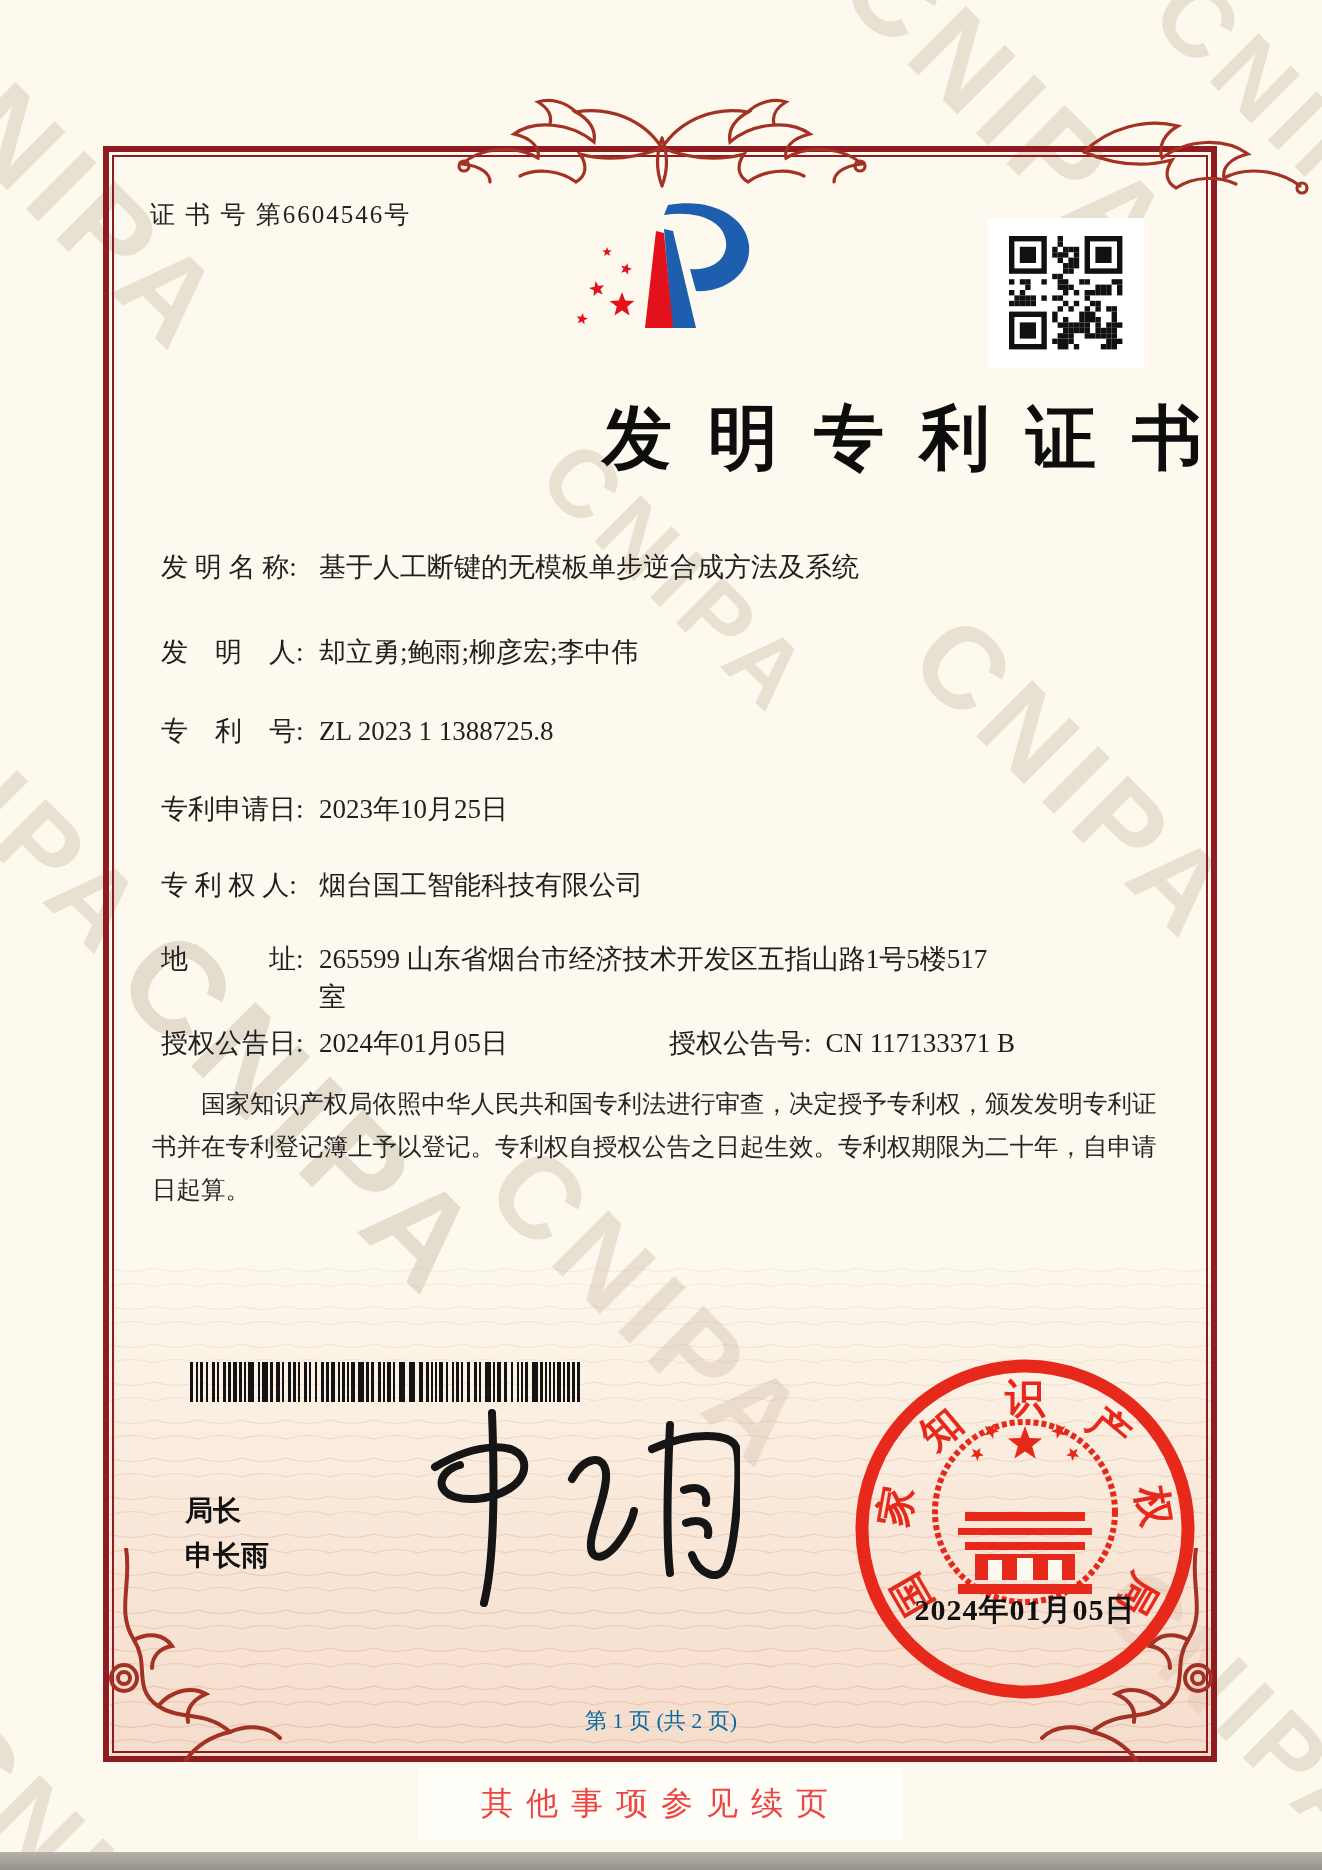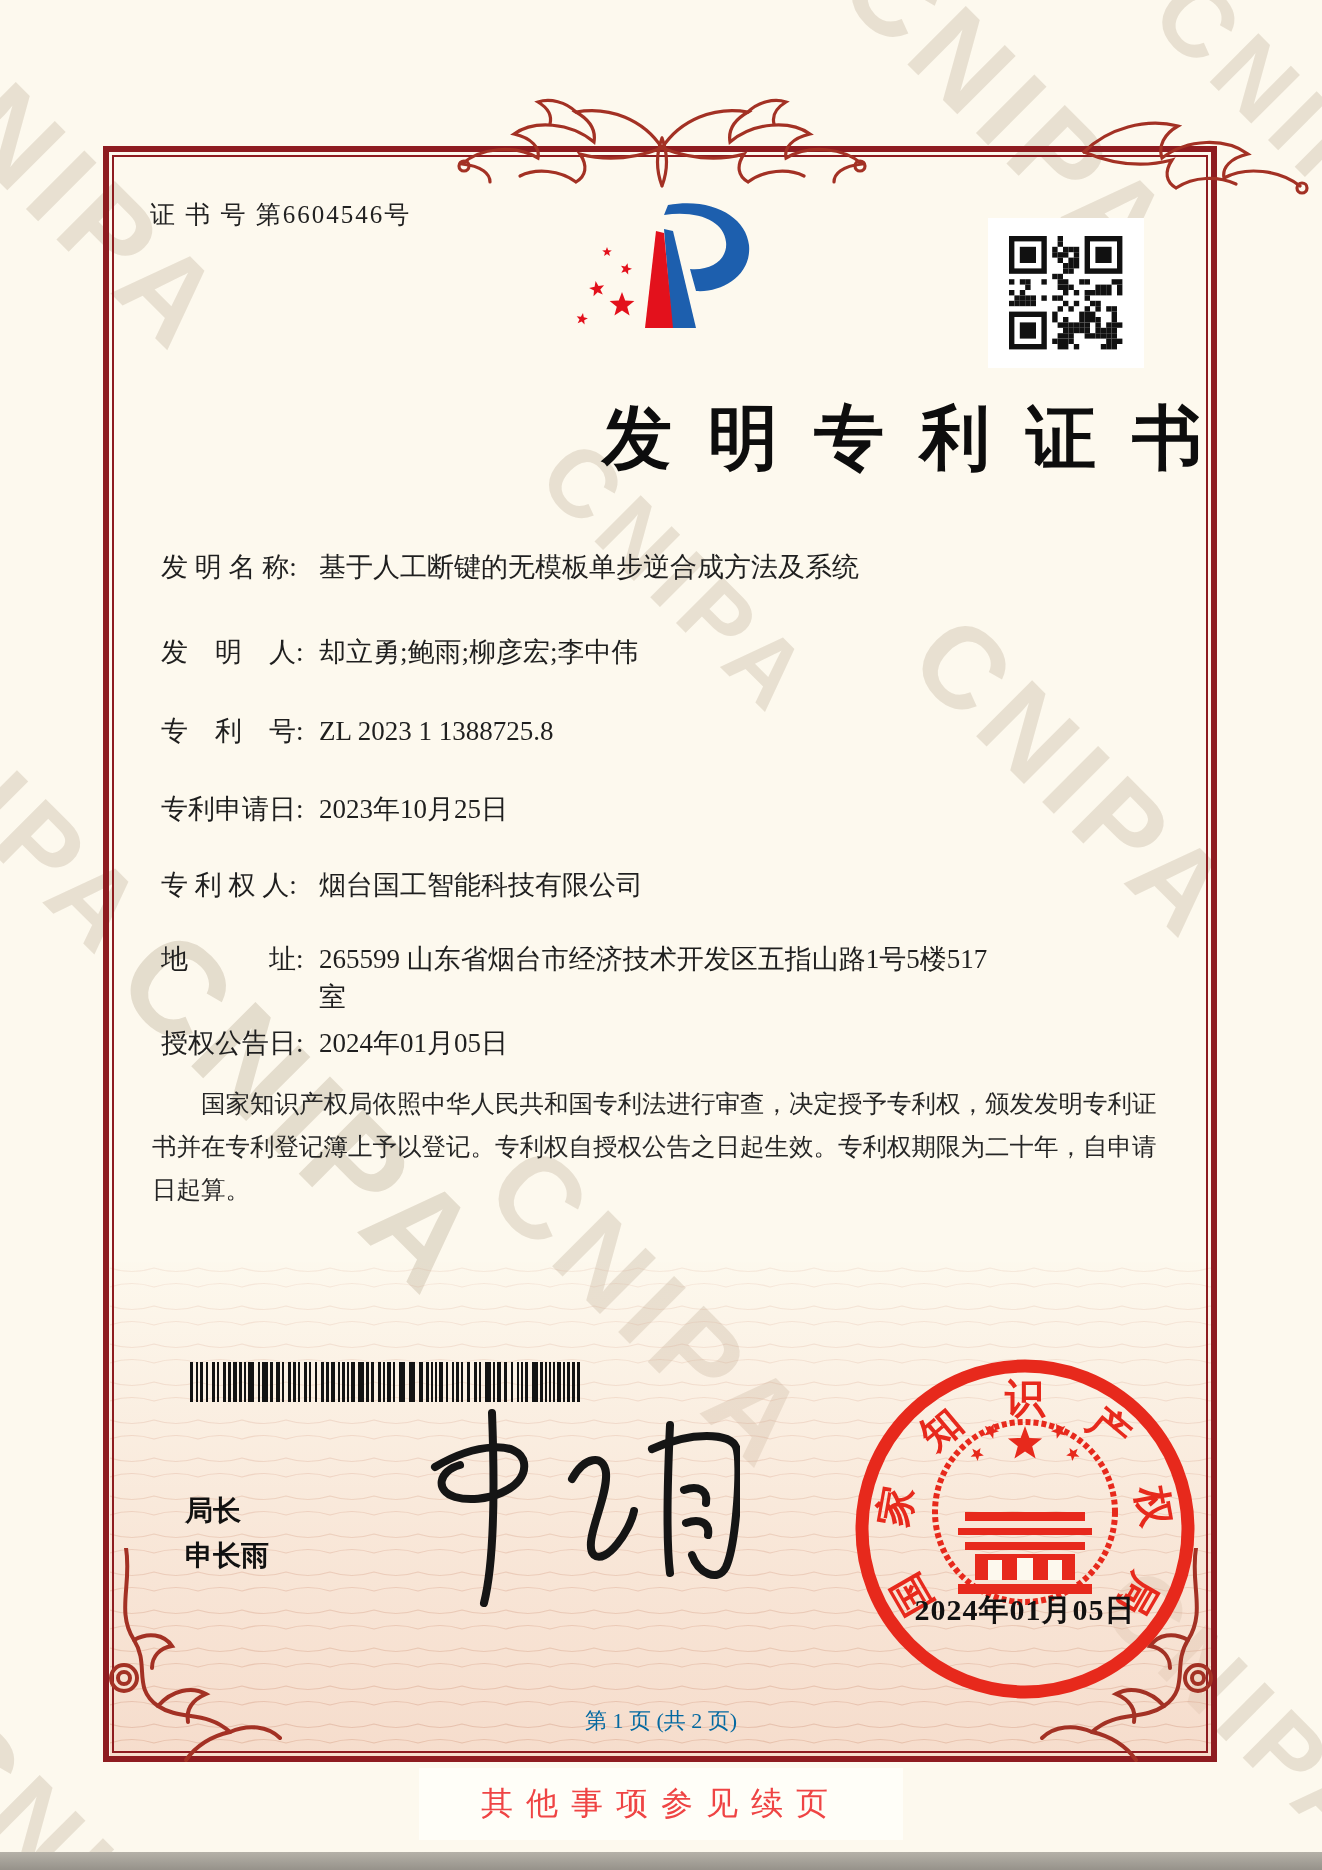--- a/index.html
+++ b/index.html
@@ -314,20 +314,23 @@
     <span class="flabel">专利申请日:</span><span class="fvalue">2023年10月25日</span>
   </div>
   <div class="frow" style="top:866px;">
     <span class="flabel">专 利 权 人:</span><span class="fvalue">烟台国工智能科技有限公司</span>
   </div>
   <div class="frow" style="top:940px;">
     <span class="flabel">地　　　址:</span><span class="fvalue addr">265599 山东省烟台市经济技术开发区五指山路1号5楼517室</span>
   </div>
   <div class="frow" style="top:1024px;width:1030px;">
     <span class="flabel">授权公告日:</span><span class="fvalue">2024年01月05日</span>
+    <span class="fpair2">
+      <span class="flabel" style="width:auto;margin-right:14px;">授权公告号:</span><span class="fvalue">CN 117133371 B</span>
+    </span>
   </div>
 </div>
 
 <div class="paras">
   <p>国家知识产权局依照中华人民共和国专利法进行审查，决定授予专利权，颁发发明专利证书并在专利登记簿上予以登记。专利权自授权公告之日起生效。专利权期限为二十年，自申请日起算。</p>
 </div>
 
 <svg id="barcode-svg" width="398" height="40">
     <rect x="0" y="0" width="3" height="40" fill="#131313"></rect>
     <rect x="6" y="0" width="2" height="40" fill="#131313"></rect>

